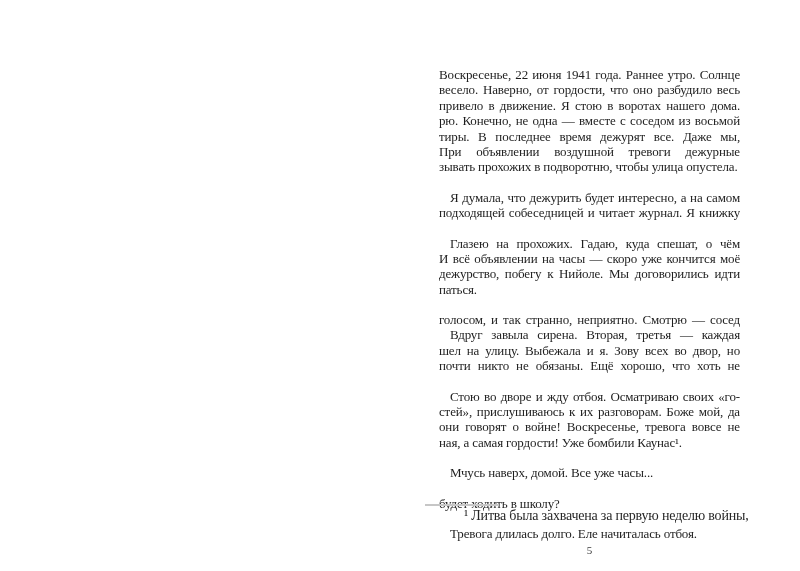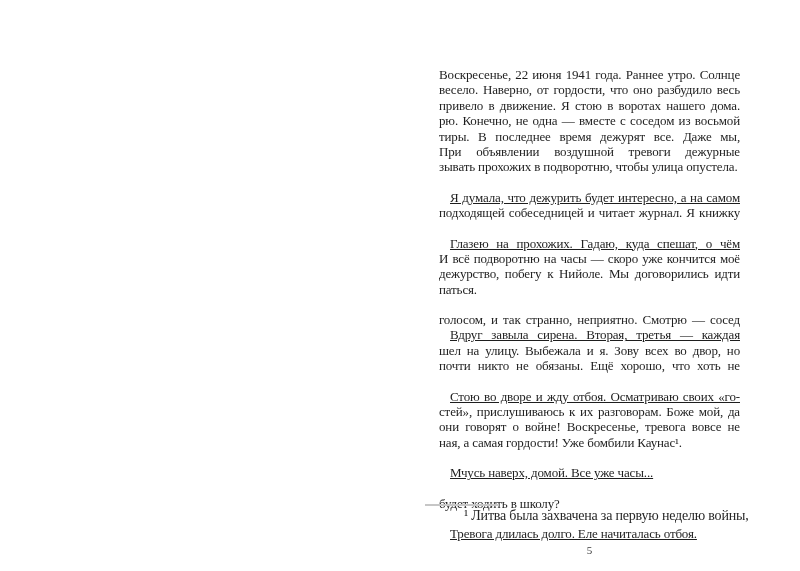--- a/index.html
+++ b/index.html
@@ -32,21 +32,21 @@
     font-size: 13px;
     line-height: 15.4px;
     height: 15.4px;
     overflow: hidden;
     letter-spacing: -0.15px;
     text-align: justify;
     text-align-last: justify;
     white-space: normal;
   }
   .ln.end { text-align-last: left; }
-  .ln.ind { text-indent: 11px; text-decoration: underline; }
+  .ln.ind { text-indent: 11px; }
   .fn-rule {
     position: absolute;
     left: 425px;
     top: 504px;
     width: 74px;
     height: 2px;
     background: #c6c6c6;
   }
   .footnote {
     position: absolute;
@@ -91,21 +91,21 @@
       <div class="ln end">зывать прохожих в подворотню, чтобы улица опустела.</div>
     </div>
 
     <div class="para">
       <div class="ln ind">Я думала, что дежурить будет интересно, а на самом</div>
       <div class="ln">подходящей собеседницей и читает журнал. Я книжку не</div>
     </div>
 
     <div class="para">
       <div class="ln ind">Глазею на прохожих. Гадаю, куда спешат, о чём думают.</div>
-      <div class="ln">И всё подворотню на часы — скоро уже кончится моё</div>
+      <div class="ln">И всё объявлении на часы — скоро уже кончится моё</div>
       <div class="ln">дежурство, побегу к Нийоле. Мы договорились идти ку-</div>
       <div class="ln end">паться.</div>
     </div>
 
     <div class="para">
       <div class="ln">голосом, и так странно, неприятно. Смотрю — сосед вы-</div>
       <div class="ln ind">Вдруг завыла сирена. Вторая, третья — каждая своим</div>
       <div class="ln">шел на улицу. Выбежала и я. Зову всех во двор, но меня</div>
       <div class="ln">почти никто не обязаны. Ещё хорошо, что хоть не задер-</div>
     </div>

